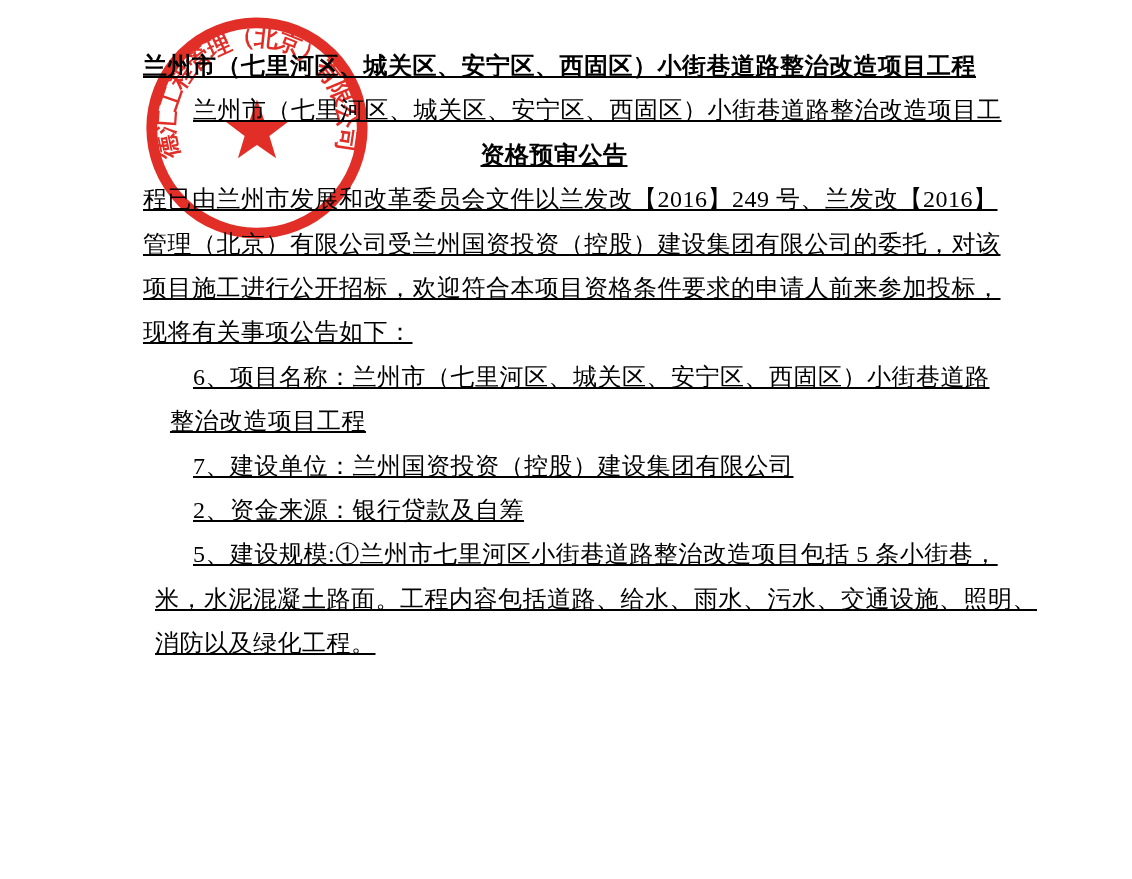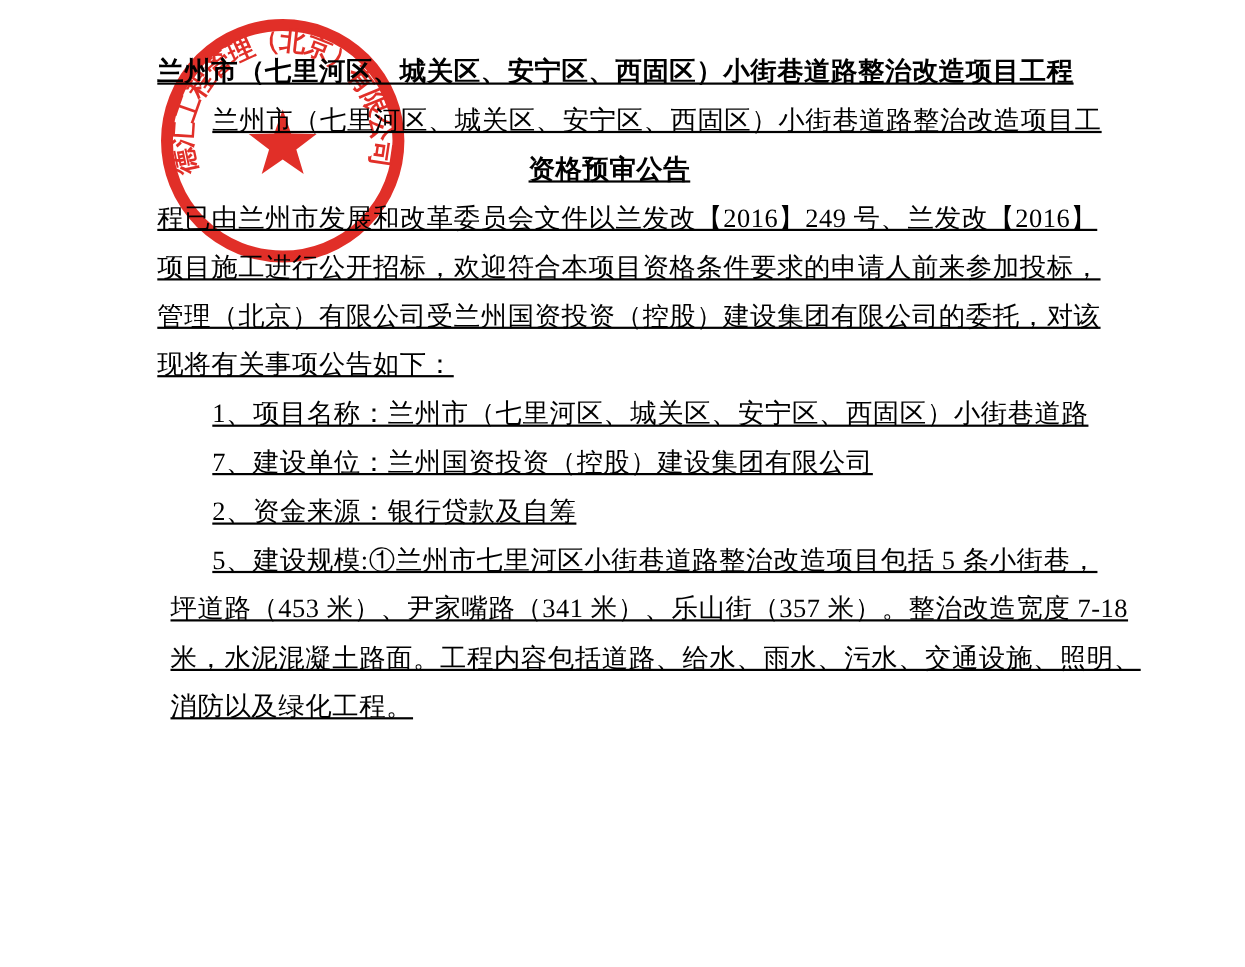--- a/index.html
+++ b/index.html
@@ -49,30 +49,30 @@
 <body>
 
 <div class="page">
 
   <div class="doc">
     <div class="ln bold center">兰州市（七里河区、城关区、安宁区、西固区）小街巷道路整治改造项目工程</div>
     <div class="ln ind">兰州市（七里河区、城关区、安宁区、西固区）小街巷道路整治改造项目工</div>
 
     <div class="ln bold center">资格预审公告</div>
     <div class="ln">程已由兰州市发展和改革委员会文件以兰发改【2016】249 号、兰发改【2016】</div>
+    <div class="ln">管理（北京）有限公司受兰州国资投资（控股）建设集团有限公司的委托，对该</div>
     <div class="ln">项目施工进行公开招标，欢迎符合本项目资格条件要求的申请人前来参加投标，</div>
-    <div class="ln">管理（北京）有限公司受兰州国资投资（控股）建设集团有限公司的委托，对该</div>
     <div class="ln">现将有关事项公告如下：</div>
 
 
-    <div class="ln ind">1、项目名称：兰州市（七里河区、城关区、安宁区、西固区）小街巷道路</div>
+    <div class="ln ind">6、项目名称：兰州市（七里河区、城关区、安宁区、西固区）小街巷道路</div>
+    <div class="ln hang-lg">整治改造项目工程</div>
     <div class="ln ind">7、建设单位：兰州国资投资（控股）建设集团有限公司</div>
     <div class="ln ind">2、资金来源：银行贷款及自筹</div>
     <div class="ln ind">5、建设规模:①兰州市七里河区小街巷道路整治改造项目包括 5 条小街巷，</div>
-    <div class="ln hang-sm">坪道路（453 米）、尹家嘴路（341 米）、乐山街（357 米）。整治改造宽度 7-18</div>
     <div class="ln hang-sm">米，水泥混凝土路面。工程内容包括道路、给水、雨水、污水、交通设施、照明、</div>
     <div class="ln hang-sm">消防以及绿化工程。</div>
   </div>
 
   <div class="seal">
     <svg viewBox="0 0 240 240" xmlns="http://www.w3.org/2000/svg">
       <defs>
         <path id="ringPath" d="M 41.1 148.7 A 84 84 0 1 1 198.9 148.7" fill="none"></path>
       </defs>
       <circle cx="120" cy="120" r="107" fill="none" stroke-width="11" stroke="#e0231c"></circle>

